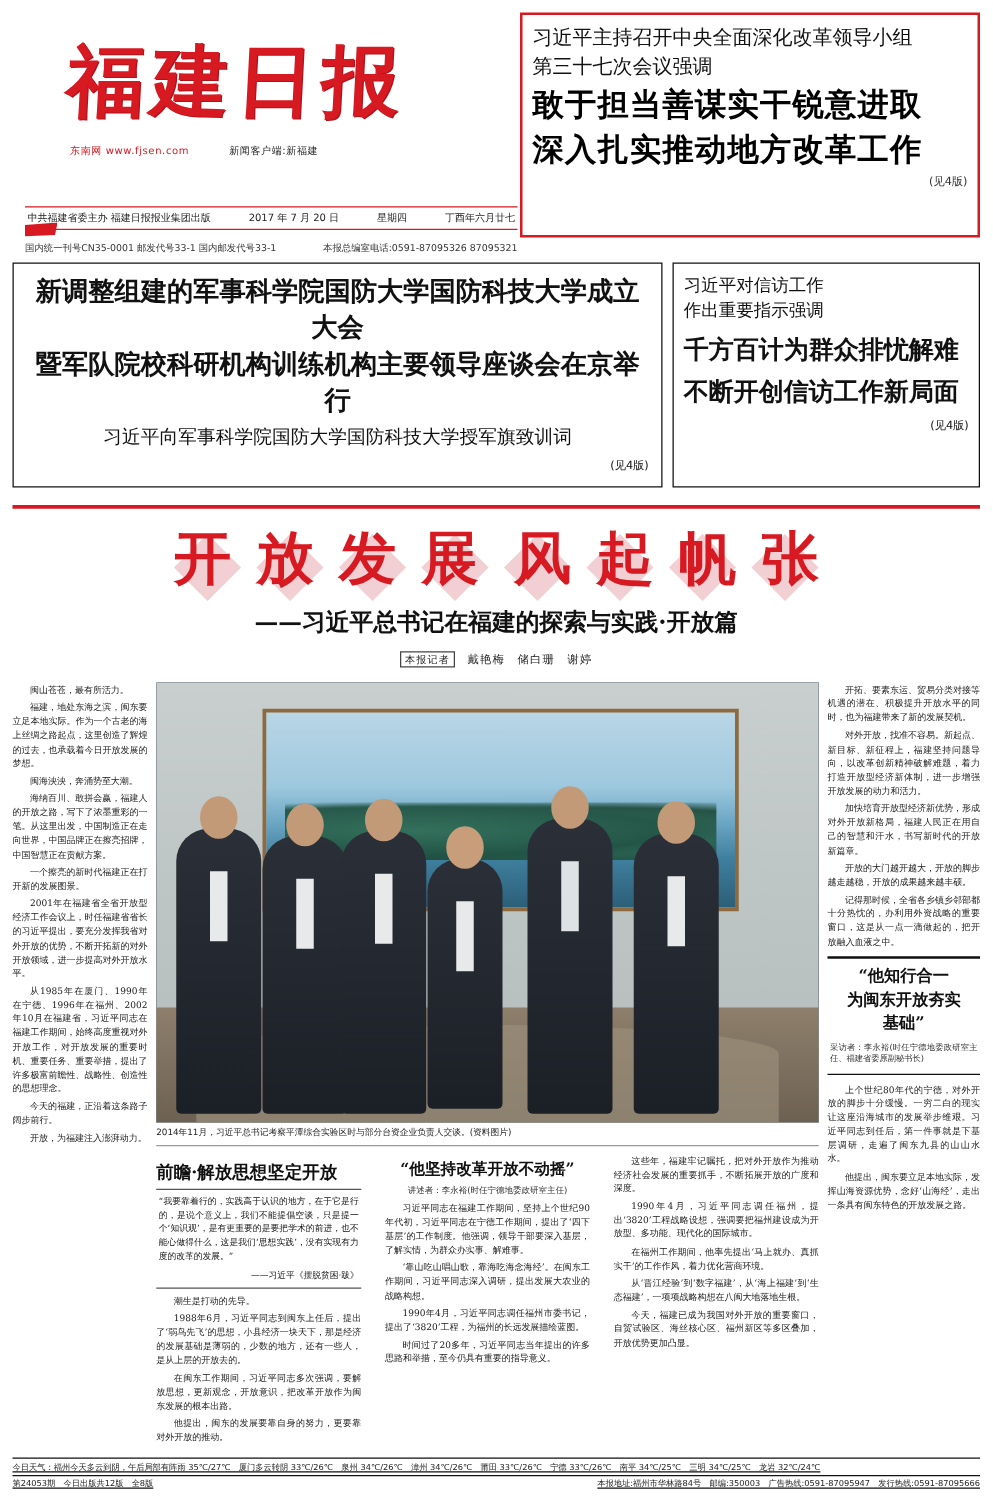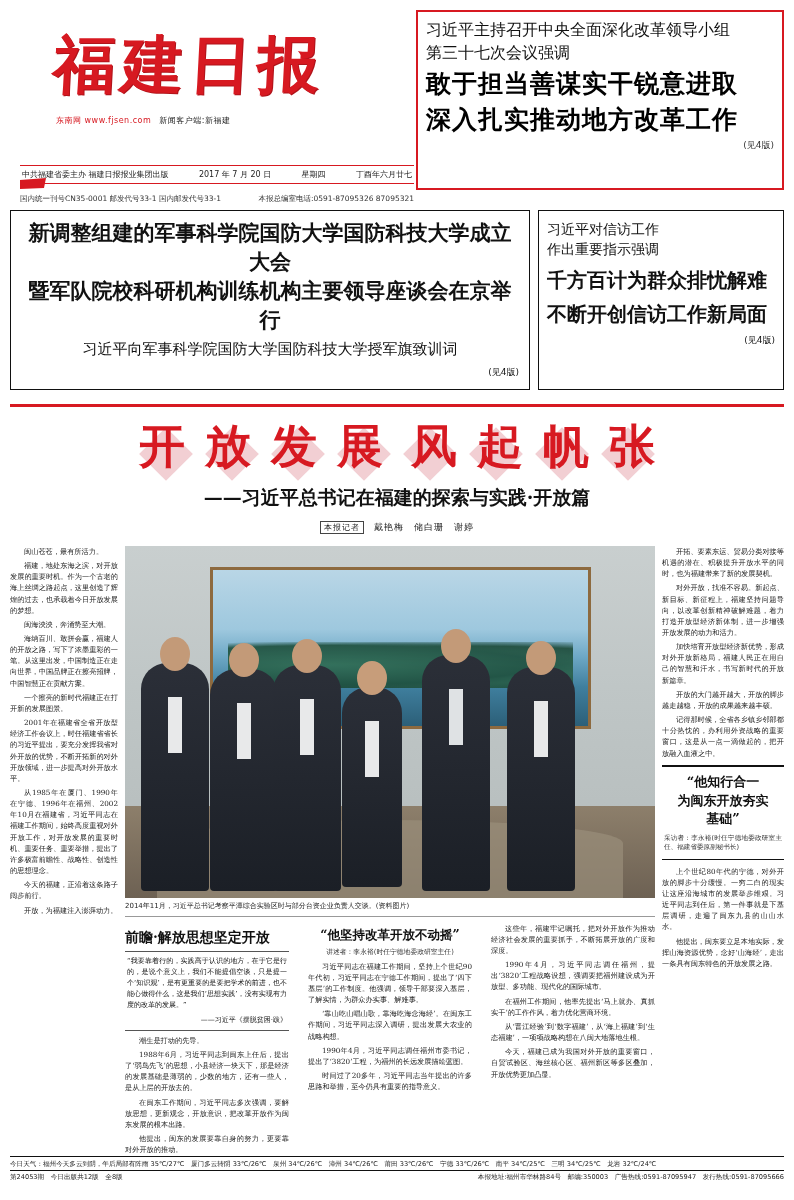--- a/index.html
+++ b/index.html
@@ -42,21 +42,21 @@
     letter-spacing: 6px;
     line-height: 1.05;
     padding-left: 44px;
     padding-top: 22px;
     text-shadow: 1px 1px 0 #b0141b;
     transform: skewX(-3deg);
   }
   .nameplate-sub {
     display: flex;
     align-items: center;
-    gap: 8px;
+    gap: 32px;
     font-size: 8px;
     color: #222;
     padding-left: 46px;
     padding-top: 18px;
     letter-spacing: .5px;
   }
   .nameplate-sub .red {
     color: #d71921;
   }
   .masthead-right {
@@ -442,21 +442,22 @@
     display: block;
     text-align: right;
     margin-top: 3px;
   }
 
   
   .footer {
     position: absolute;
     left: 10px;
     right: 10px;
-    bottom: 18px;
+    bottom: 8px;
+    text-decoration: underline;
   }
   .footer-rule {
     border-top: 1px solid #111;
     margin-bottom: 2px;
   }
   .weather {
     font-size: 6.6px;
     color: #222;
     display: flex;
     justify-content: space-between;
@@ -552,21 +553,21 @@
       <span class="byline-box">本报记者</span>
       <span>戴艳梅　储白珊　谢婷</span>
     </div>
   </div>
 
   <div class="body-area">
 
     <div class="col-narrow">
       <div class="cjk">
         <p>闽山苍苍，最有所活力。</p>
-        <p>福建，地处东海之滨，对开放发展的重要时机。作为一个古老的海上丝绸之路起点，这里创造了辉煌的过去，也承载着今日开放发展的梦想。</p>
+        <p>福建，地处东海之滨，闽东要立足本地实际。作为一个古老的海上丝绸之路起点，这里创造了辉煌的过去，也承载着今日开放发展的梦想。</p>
         <p>闽海泱泱，奔涌势至大潮。</p>
         <p>海纳百川、敢拼会赢，福建人的开放之路，写下了浓墨重彩的一笔。从这里出发，中国制造正在走向世界，中国品牌正在擦亮招牌，中国智慧正在贡献方案。</p>
         <p>一个擦亮的新时代福建正在打开新的发展图景。</p>
         <p>2001年在福建省全省开放型经济工作会议上，时任福建省省长的习近平提出，要充分发挥我省对外开放的优势，不断开拓新的对外开放领域，进一步提高对外开放水平。</p>
         <p>从1985年在厦门、1990年在宁德、1996年在福州、2002年10月在福建省，习近平同志在福建工作期间，始终高度重视对外开放工作，对开放发展的重要时机、重要任务、重要举措，提出了许多极富前瞻性、战略性、创造性的思想理念。</p>
         <p>今天的福建，正沿着这条路子阔步前行。</p>
         <p>开放，为福建注入澎湃动力。</p>
       </div>
     </div>
 

